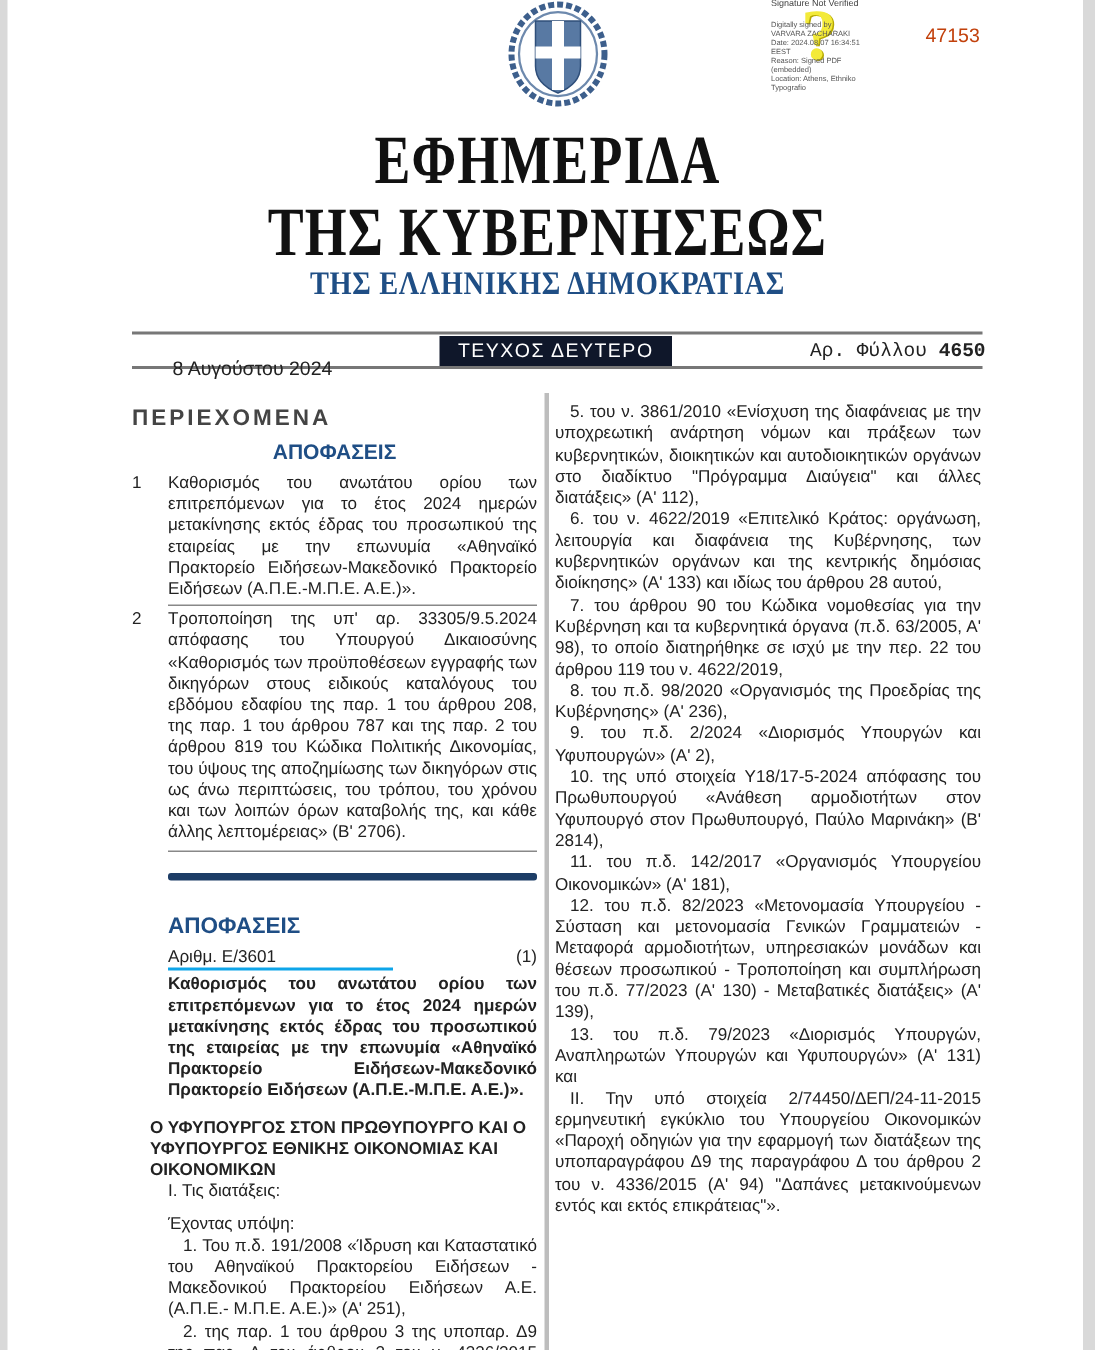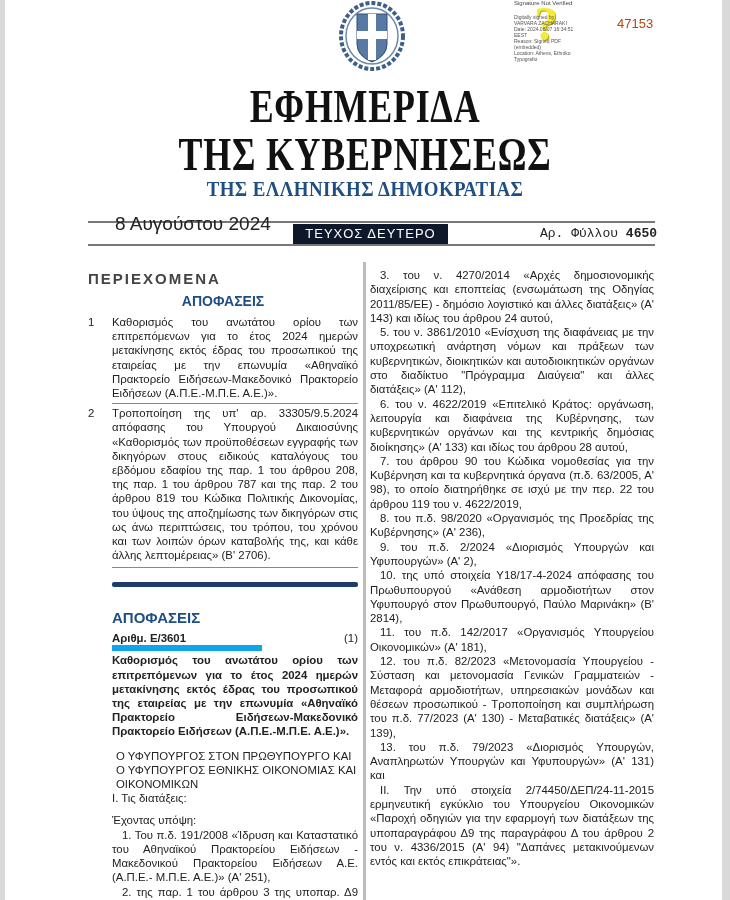--- a/index.html
+++ b/index.html
@@ -36,21 +36,21 @@
     transform: scaleX(0.78); transform-origin: center;
   }
   .title1 { top: 80px; font-size: 46px; letter-spacing: 1px; }
   .title2 { top: 128px; font-size: 46px; letter-spacing: 1px; }
   .subtitle {
     position: absolute; left: 0; width: 730px; text-align: center; top: 176px;
     font-family: "Liberation Serif", serif; font-weight: bold; font-size: 22px;
     color: #1f4e85; transform: scaleX(0.86); letter-spacing: 0.5px;
   }
   .hline { position: absolute; background: #777; height: 2px; }
-  .info-date { position: absolute; left: 115px; top: 213px; font-size: 19px; color: #222; }
+  .info-date { position: absolute; left: 115px; top: 238px; font-size: 13px; color: #222; }
   .info-issue {
     position: absolute; left: 293px; top: 224px; width: 155px; height: 20px;
     background: #0f172a; color: #fff; font-size: 13px; font-weight: normal;
     text-align: center; line-height: 20px; letter-spacing: 1px;
   }
   .info-sheet { position: absolute; left: 540px; top: 226px; font-size: 13px; color: #222; font-family: Liberation Mono, monospace; }
   .info-sheet b { font-weight: bold; }
 
   .col-left { position: absolute; left: 88px; top: 262px; width: 270px; }
   .col-right { position: absolute; left: 370px; top: 268px; width: 284px; }
@@ -65,23 +65,23 @@
   }
   .toc-item { display: flex; font-size: 11.4px; line-height: 14.2px; color: #222; padding: 2px 0 3px 0; }
   .toc-item .num { width: 24px; flex: none; padding-left: 0; }
   .toc-item .txt { flex: 1; text-align: justify; }
   .toc-sep { height: 1px; background: #888; margin-left: 24px; }
   .toc-sep.last { margin-top: 2px; }
   .thick-sep { height: 5px; background: #1d3d66; margin-top: 14px; margin-left: 24px; border-radius: 2px; }
 
   .sec-head { font-size: 15px; font-weight: bold; color: #1f4e85; margin: 22px 0 6px 24px; }
   .ref-row { display: flex; justify-content: space-between; margin-left: 24px; font-size: 11.4px; color: #222; }
-  .ref-row .ref { border-bottom: 6px solid #0ea5e9; width: 150px; padding-bottom: 1px; font-weight: bold; }
+  .ref-row .ref { border-bottom: 2px solid #0ea5e9; width: 150px; padding-bottom: 1px; }
   .body-bold { margin-left: 24px; font-size: 11.4px; line-height: 14.2px; font-weight: bold; text-align: justify; margin-top: 2px; }
-  .ministers { margin-left: 28px; font-size: 11.4px; line-height: 14.2px; font-weight: normal; margin-top: 10px; }
+  .ministers { margin-left: 12px; font-size: 11.4px; line-height: 14.2px; font-weight: bold; margin-top: 10px; }
   .para { margin-left: 24px; font-size: 11.4px; line-height: 14.2px; text-align: justify; color: #222; }
   .para.indent { text-indent: 10px; }
   .para.first { margin-top: 8px; }
 
   .rpara { font-size: 11.4px; line-height: 14.3px; text-align: justify; text-indent: 10px; color: #222; }
 </style>
 </head>
 <body>
 
 <div class="page"></div>
@@ -148,24 +148,23 @@
   </div>
   <div class="body-bold">Καθορισμός του ανωτάτου ορίου των επιτρεπόμενων για το έτος 2024 ημερών μετακίνησης εκτός έδρας του προσωπικού της εταιρείας με την επωνυμία «Αθηναϊκό Πρακτορείο Ειδήσεων-Μακεδονικό Πρακτορείο Ειδήσεων (Α.Π.Ε.-Μ.Π.Ε. Α.Ε.)».</div>
   <div class="ministers">Ο ΥΦΥΠΟΥΡΓΟΣ ΣΤΟΝ ΠΡΩΘΥΠΟΥΡΓΟ ΚΑΙ Ο ΥΦΥΠΟΥΡΓΟΣ ΕΘΝΙΚΗΣ ΟΙΚΟΝΟΜΙΑΣ ΚΑΙ ΟΙΚΟΝΟΜΙΚΩΝ</div>
   <div class="para">Ι. Τις διατάξεις:</div>
   <div class="para first">Έχοντας υπόψη:</div>
   <div class="para indent">1. Του π.δ. 191/2008 «Ίδρυση και Καταστατικό του Αθηναϊκού Πρακτορείου Ειδήσεων - Μακεδονικού Πρακτορείου Ειδήσεων Α.Ε. (Α.Π.Ε.- Μ.Π.Ε. Α.Ε.)» (Α' 251),</div>
   <div class="para indent">2. της παρ. 1 του άρθρου 3 της υποπαρ. Δ9 της παρ. Δ του άρθρου 2 του ν. 4336/2015 «Συνταξιοδοτικές διατάξεις - Κύρωση του Σχεδίου Σύμβασης Οικονομικής Ενίσχυσης από τον Ευρωπαϊκό Μηχανισμό Σταθερότητας και ρυθμίσεις για την υλοποίηση της Συμφωνίας Χρηματοδότησης» (Α' 94),</div>
 </div>
 
 <div class="col-right">
-  <div class="rpara">3. του ν. 4270/2014 «Αρχές δημοσιονομικής διαχείρισης και εποπτείας (ενσωμάτωση της Οδηγίας 2011/85/ΕΕ) - δημόσιο λογιστικό και άλλες διατάξεις» (Α' 143) και ιδίως του άρθρου 24 αυτού,</div>
   <div class="rpara">5. του ν. 3861/2010 «Ενίσχυση της διαφάνειας με την υποχρεωτική ανάρτηση νόμων και πράξεων των κυβερνητικών, διοικητικών και αυτοδιοικητικών οργάνων στο διαδίκτυο "Πρόγραμμα Διαύγεια" και άλλες διατάξεις» (Α' 112),</div>
   <div class="rpara">6. του ν. 4622/2019 «Επιτελικό Κράτος: οργάνωση, λειτουργία και διαφάνεια της Κυβέρνησης, των κυβερνητικών οργάνων και της κεντρικής δημόσιας διοίκησης» (Α' 133) και ιδίως του άρθρου 28 αυτού,</div>
   <div class="rpara">7. του άρθρου 90 του Κώδικα νομοθεσίας για την Κυβέρνηση και τα κυβερνητικά όργανα (π.δ. 63/2005, Α' 98), το οποίο διατηρήθηκε σε ισχύ με την περ. 22 του άρθρου 119 του ν. 4622/2019,</div>
   <div class="rpara">8. του π.δ. 98/2020 «Οργανισμός της Προεδρίας της Κυβέρνησης» (Α' 236),</div>
   <div class="rpara">9. του π.δ. 2/2024 «Διορισμός Υπουργών και Υφυπουργών» (Α' 2),</div>
-  <div class="rpara">10. της υπό στοιχεία Υ18/17-4-2024 απόφασης του Πρωθυπουργού «Ανάθεση αρμοδιοτήτων στον Υφυπουργό στον Πρωθυπουργό, Παύλο Μαρινάκη» (Β' 2814),</div>
+  <div class="rpara">10. της υπό στοιχεία Υ18/17-5-2024 απόφασης του Πρωθυπουργού «Ανάθεση αρμοδιοτήτων στον Υφυπουργό στον Πρωθυπουργό, Παύλο Μαρινάκη» (Β' 2814),</div>
   <div class="rpara">11. του π.δ. 142/2017 «Οργανισμός Υπουργείου Οικονομικών» (Α' 181),</div>
   <div class="rpara">12. του π.δ. 82/2023 «Μετονομασία Υπουργείου - Σύσταση και μετονομασία Γενικών Γραμματειών - Μεταφορά αρμοδιοτήτων, υπηρεσιακών μονάδων και θέσεων προσωπικού - Τροποποίηση και συμπλήρωση του π.δ. 77/2023 (Α' 130) - Μεταβατικές διατάξεις» (Α' 139),</div>
   <div class="rpara">13. του π.δ. 79/2023 «Διορισμός Υπουργών, Αναπληρωτών Υπουργών και Υφυπουργών» (Α' 131) και</div>
   <div class="rpara">ΙΙ. Την υπό στοιχεία 2/74450/ΔΕΠ/24-11-2015 ερμηνευτική εγκύκλιο του Υπουργείου Οικονομικών «Παροχή οδηγιών για την εφαρμογή των διατάξεων της υποπαραγράφου Δ9 της παραγράφου Δ του άρθρου 2 του ν. 4336/2015 (Α' 94) "Δαπάνες μετακινούμενων εντός και εκτός επικράτειας"».</div>
 </div>
 
 </body></html>

